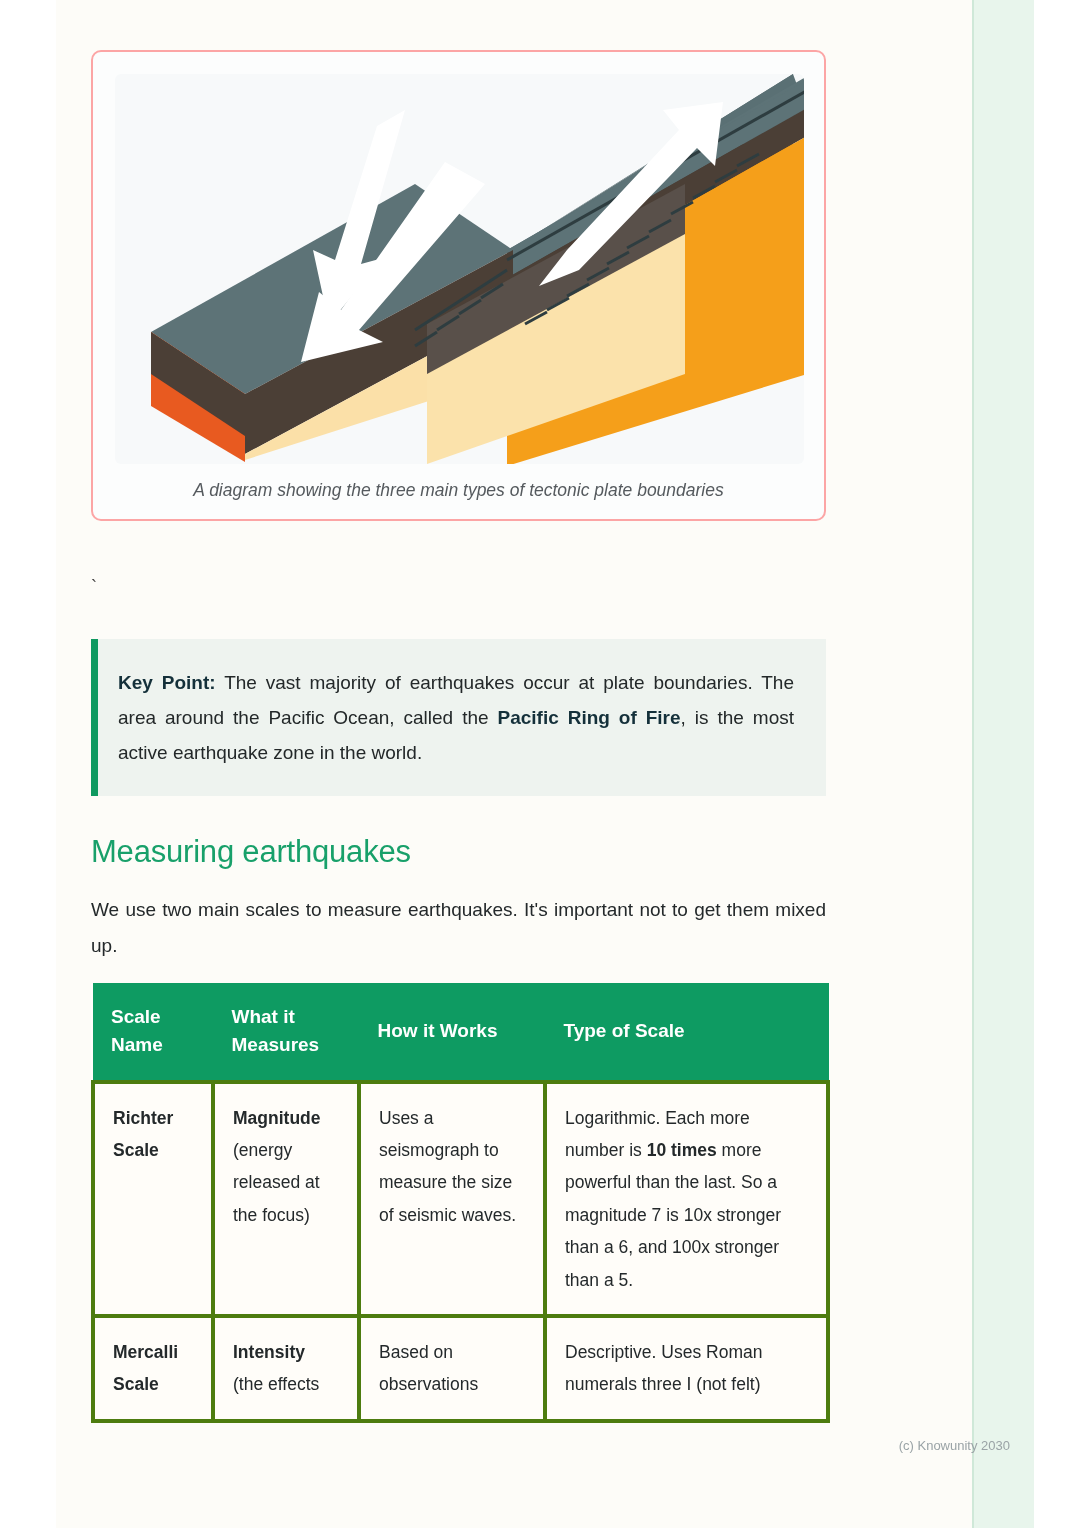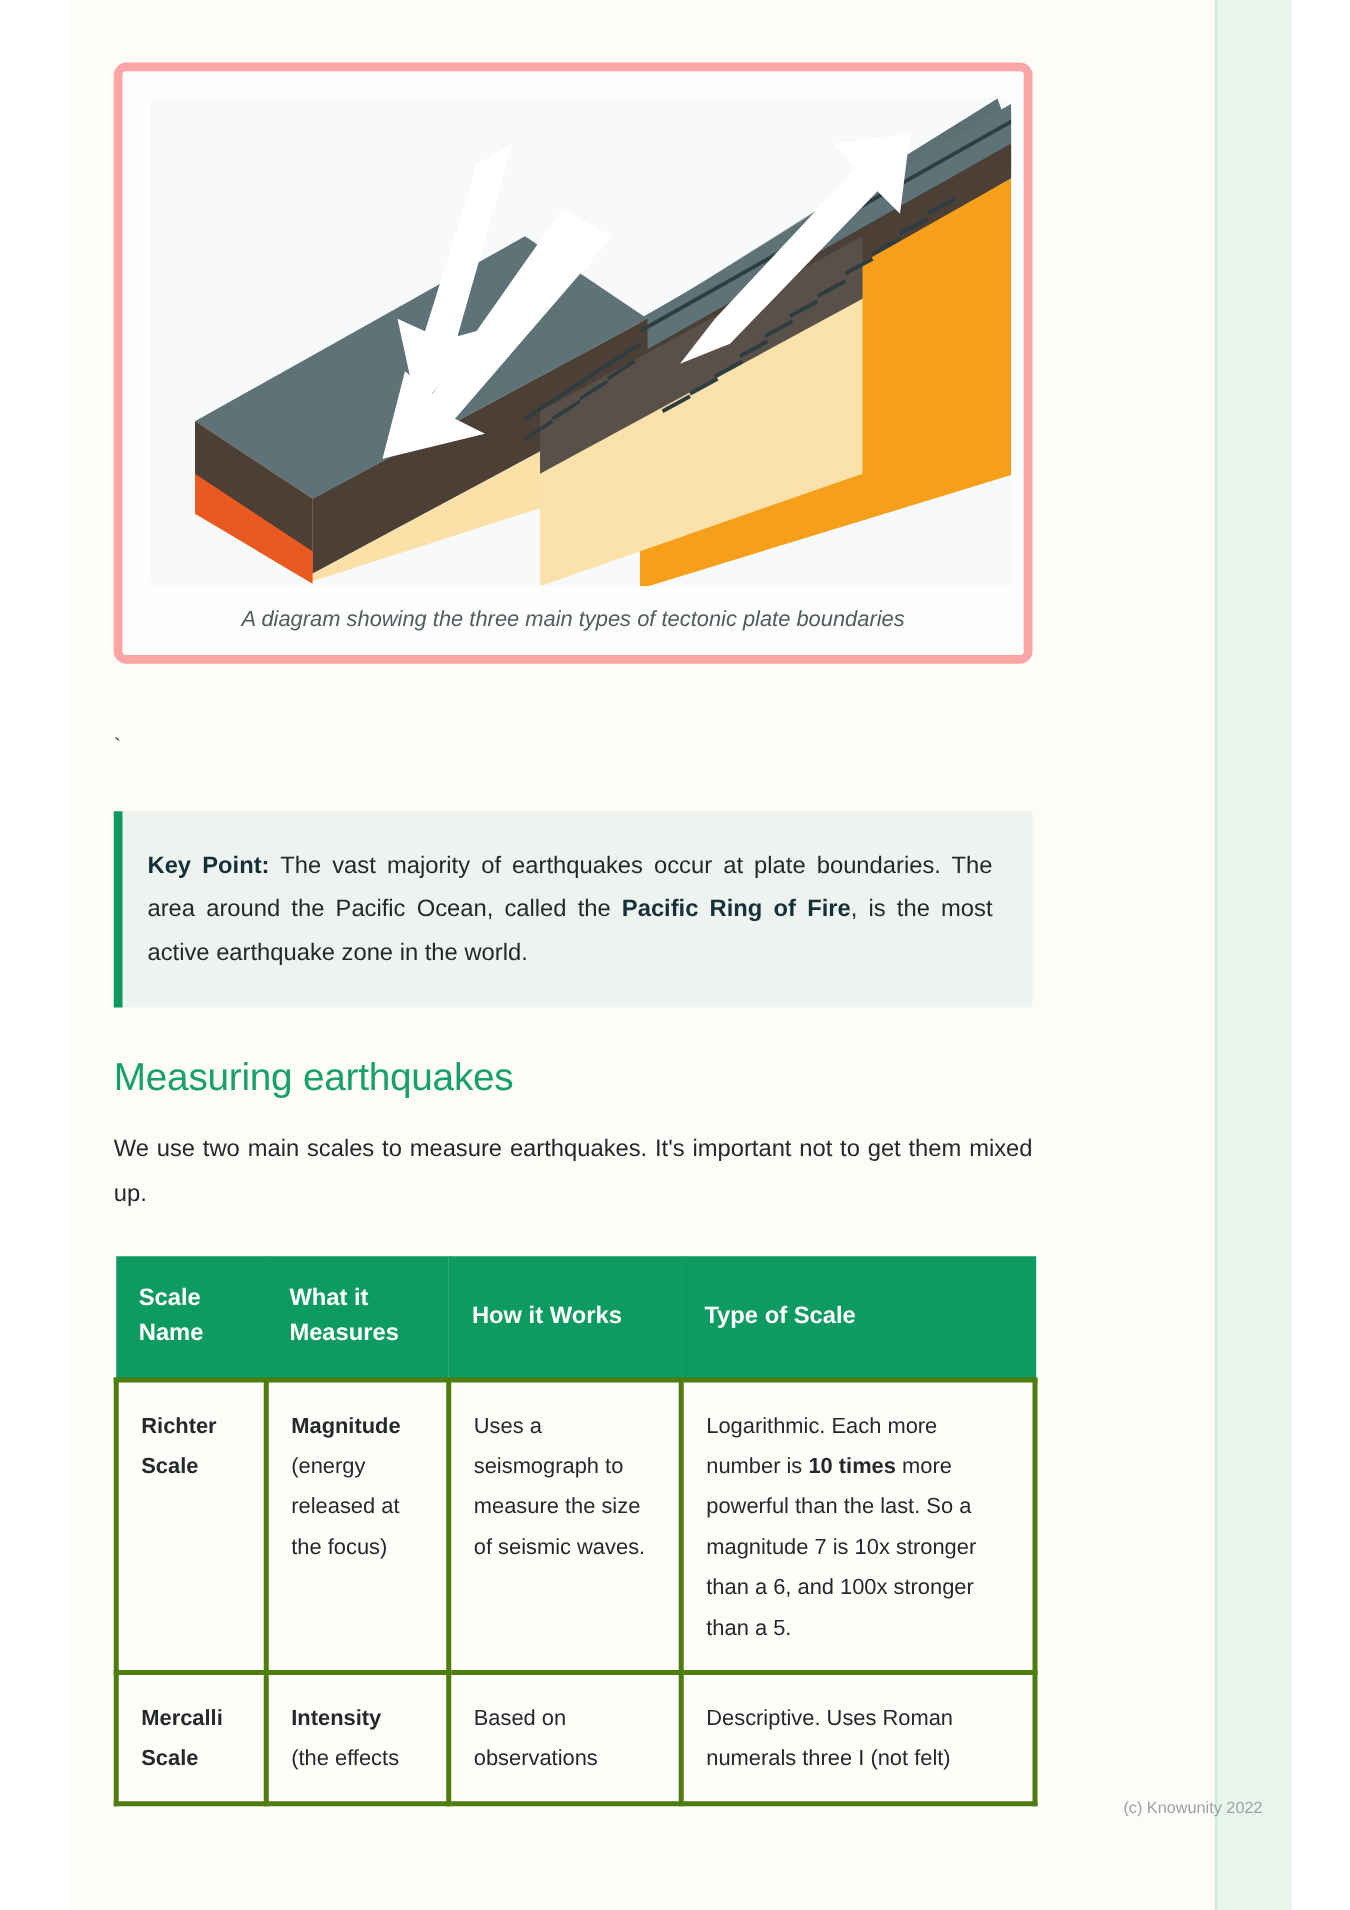--- a/index.html
+++ b/index.html
@@ -44,21 +44,21 @@
 
   .content {
     position: absolute;
     left: 91px;
     top: 50px;
     width: 735px;
   }
 
   
   .figure-card {
-    border: 7px solid #fca5a5;
+    border: 2px solid #fca5a5;
     border-radius: 10px;
     background: #fcfdfd;
     padding: 22px 22px 18px 22px;
     width: 735px;
   }
   .figure-image {
     position: relative;
     width: 689px;
     height: 390px;
     background: #f7f9fa;
@@ -110,21 +110,21 @@
     margin: 22px 0 0 0;
     font-size: 19px;
     line-height: 1.85;
     color: #24292b;
     text-align: justify;
     width: 735px;
   }
 
   
   table.data-table {
-    margin-top: 32px;
+    margin-top: 20px;
     width: 735px;
     border-collapse: collapse;
     background: #fffefb;
     table-layout: fixed;
   }
   table.data-table thead th {
     background: #0e9b62;
     color: #ffffff;
     font-size: 19px;
     font-weight: bold;
@@ -270,15 +270,15 @@
           <td><b>Mercalli Scale</b></td>
           <td><b>Intensity</b><span> (the effects</span></td>
           <td>Based on observations</td>
           <td><span>Descriptive. Uses Roman numerals three I (not felt)</span></td>
         </tr>
       </tbody>
     </table>
 
   </div>
 
-  <div class="footer-note">(c) Knowunity 2022</div>
+  <div class="footer-note">(c) Knowunity 2030</div>
 
 </div>
 
 </body></html>

